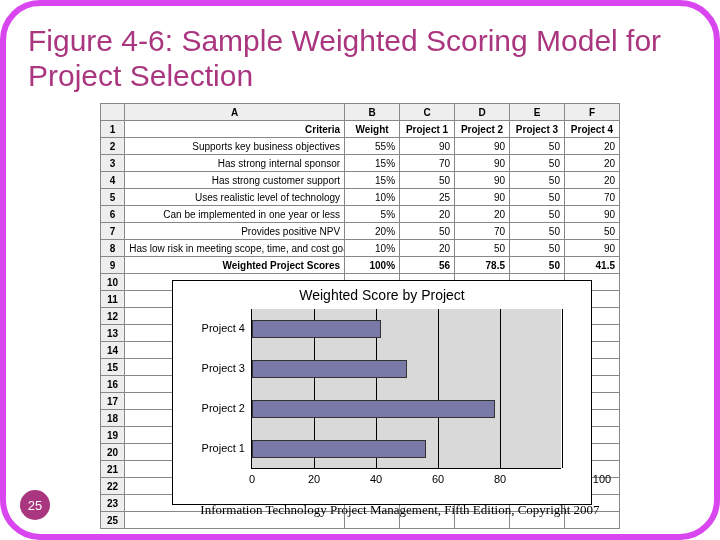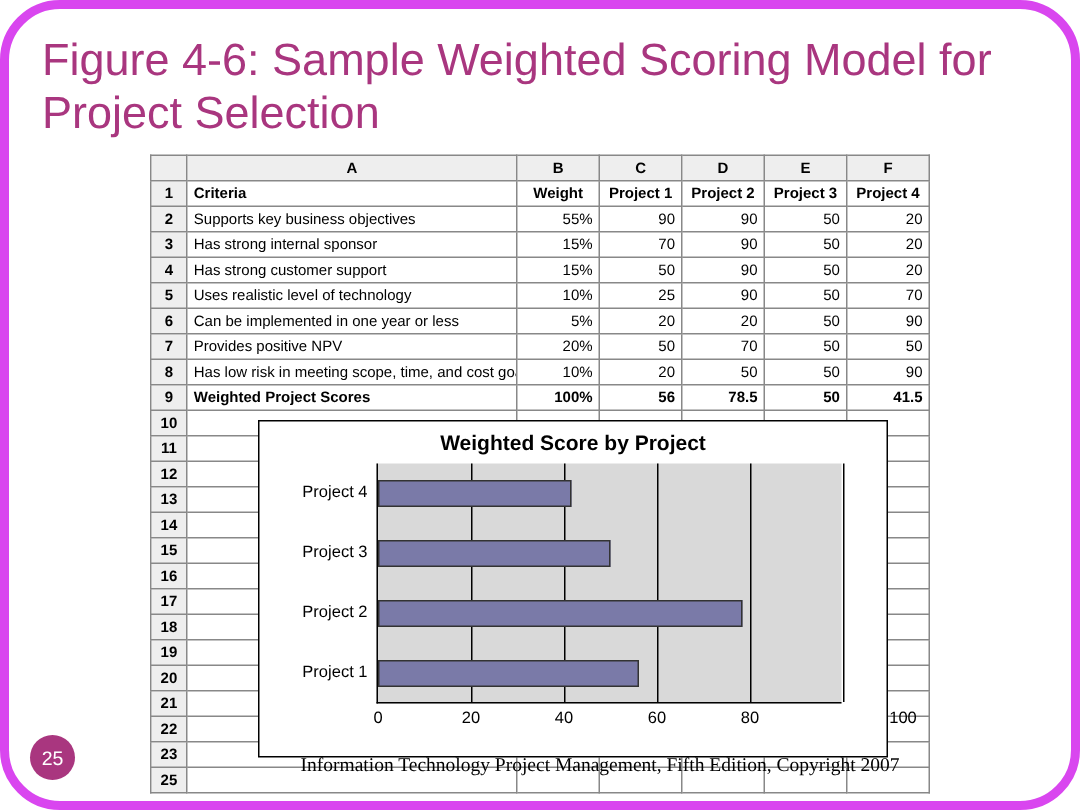--- a/index.html
+++ b/index.html
@@ -50,37 +50,37 @@
     background: #eee;
     font-weight: bold;
     text-align: center;
   }
   .rownum {
     background: #eee !important;
     text-align: center;
     font-weight: bold;
     width: 22px;
   }
-  .colA { width: 200px; text-align: left; }
+  .colA { width: 200px; text-align: right; }
   .colB, .colC, .colD, .colE, .colF { width: 50px; text-align: right; }
   .hdr { text-align: center !important; }
   .bold { font-weight: bold; }
   .chart-overlay {
     position: absolute;
     left: 72px;
     top: 177px;
     width: 420px;
     height: 225px;
     background: #fff;
     border: 1px solid #000;
     padding: 6px 8px 4px 8px;
   }
   .chart-title {
     text-align: center;
-    font-weight: bold;
+    font-weight: normal;
     font-size: 14px;
     margin-bottom: 6px;
   }
   .plot {
     position: relative;
     margin-left: 70px;
     width: 310px;
     height: 160px;
     background: #d9d9d9;
     border-left: 1px solid #000;

